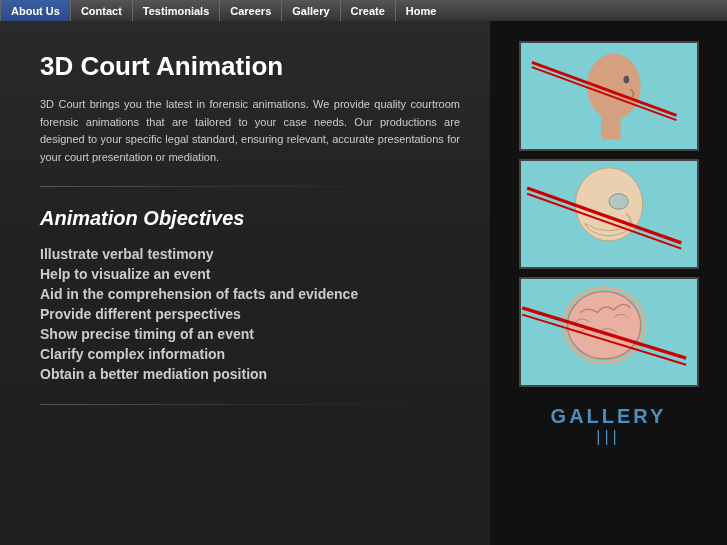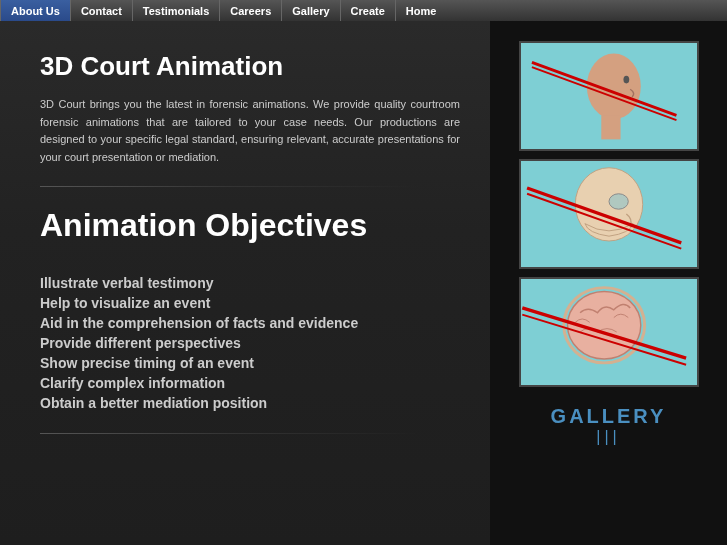--- a/index.html
+++ b/index.html
@@ -78,24 +78,25 @@
     }
 
     .divider {
       height: 1px;
       background: linear-gradient(to right, #555, #333, transparent);
       margin-bottom: 20px;
       width: 380px;
     }
 
     .section-title2 {
-      font-size: 32px;
+      font-size: 20px;
       font-weight: bold;
       color: #fff;
-      margin-bottom: 29px;
+      margin-bottom: 14px;
+      font-style: italic;
     }
 
     .objectives-list {
       list-style: none;
       padding: 0;
     }
     .objectives-list li {
       font-size: 14px;
       color: #ccc;
       padding: 2px 0;

